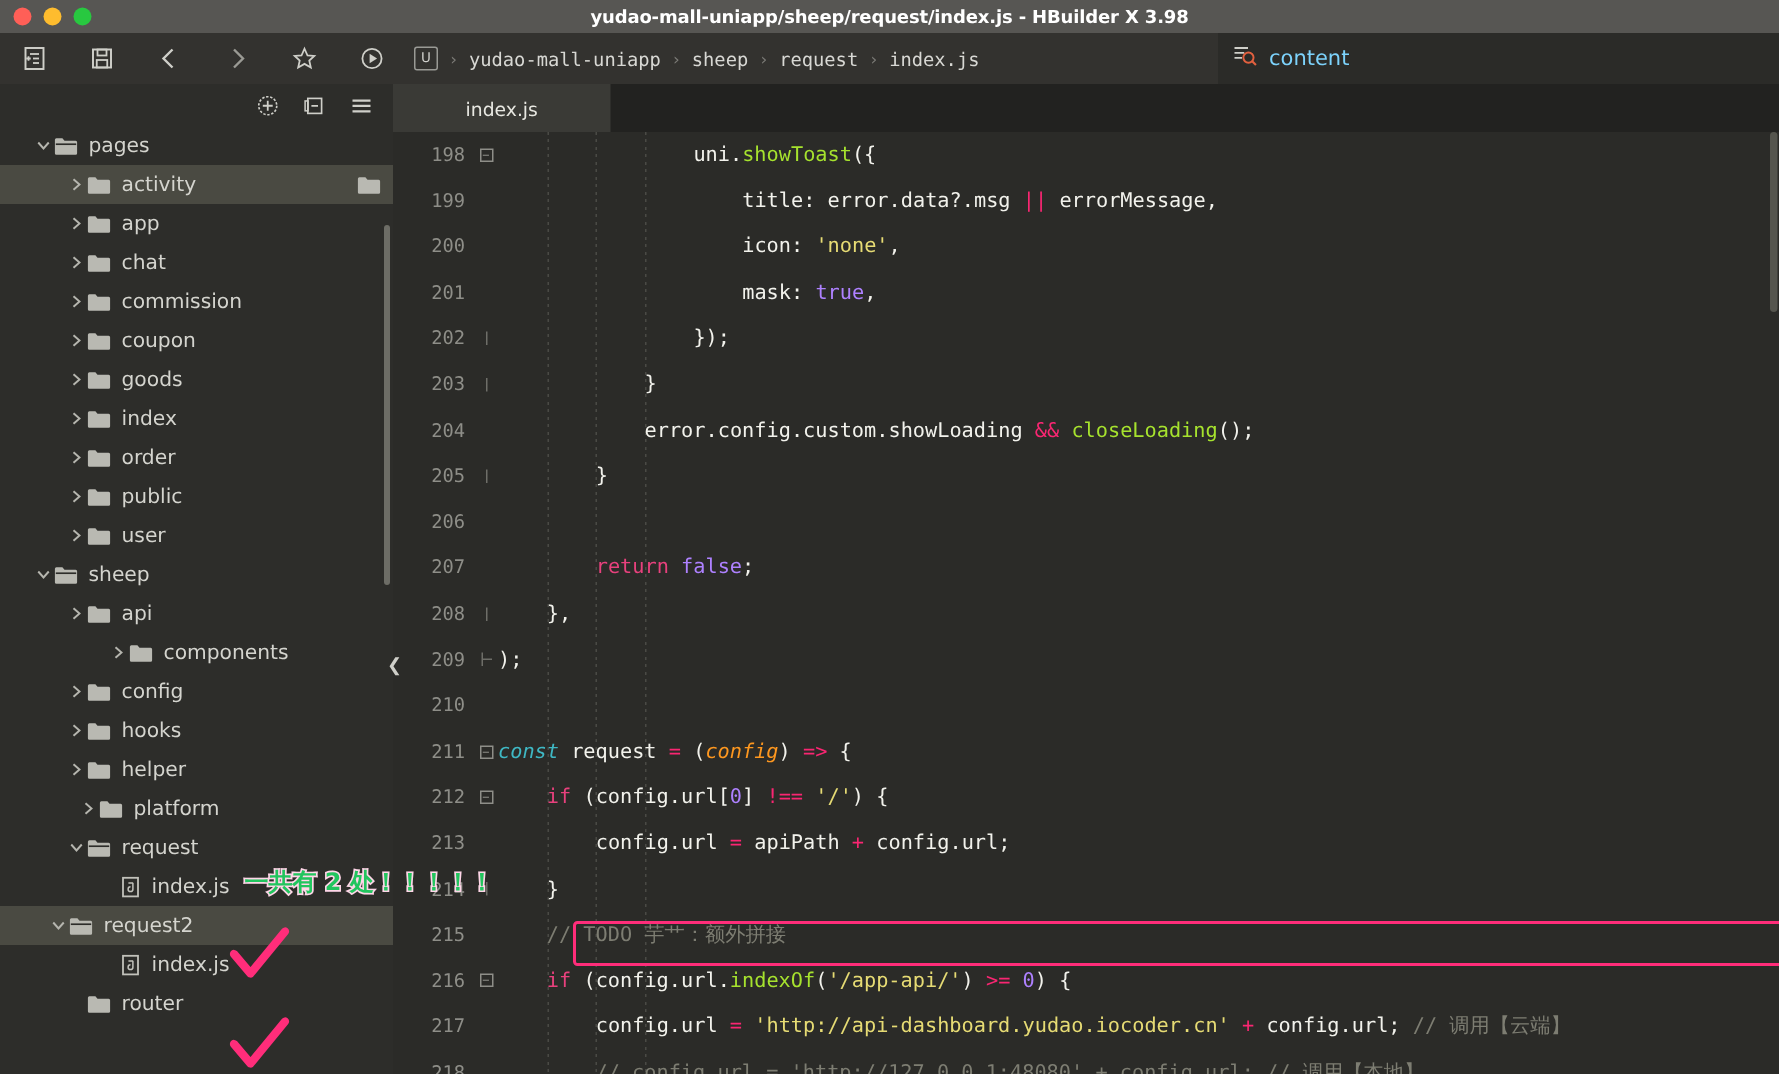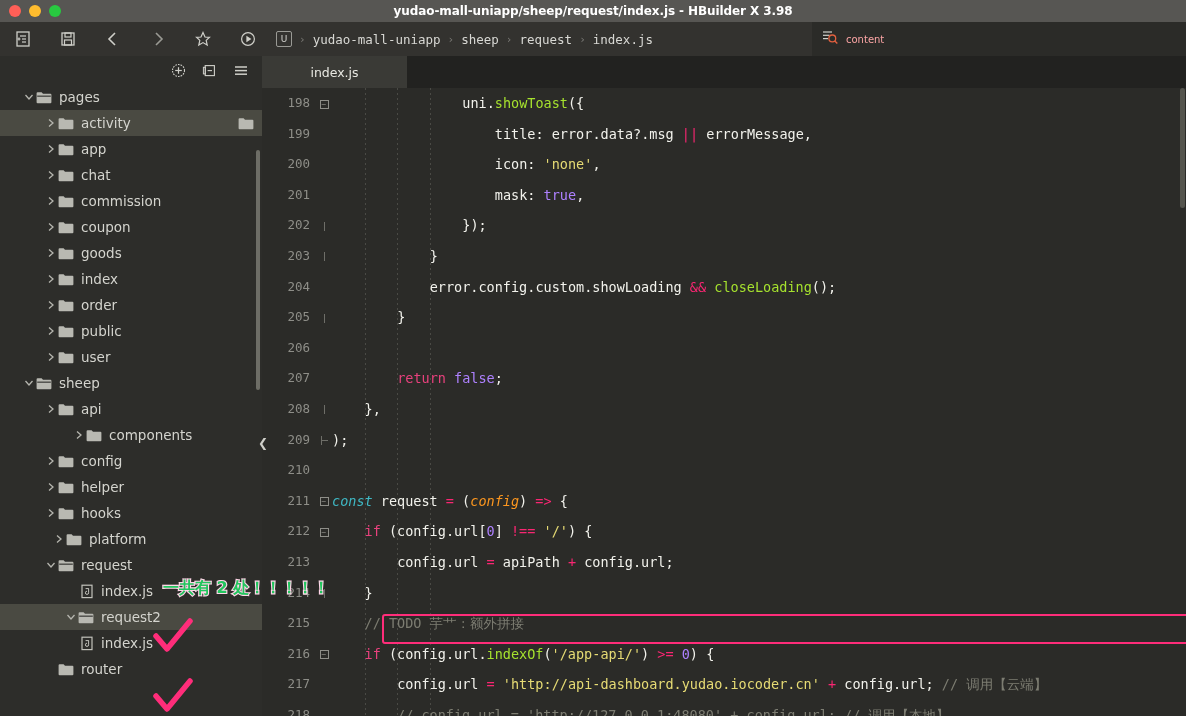--- a/index.html
+++ b/index.html
@@ -58,21 +58,21 @@
 
   .searchbar {
     position: absolute; left: 812px; top: 22px;
     width: 374px; height: 34px;
     background: #2b2b28;
     display: flex; align-items: center; gap: 7px;
     padding-left: 10px;
   }
   .search-text {
     font-family: "DejaVu Sans", "Liberation Sans", sans-serif;
-    font-size: 10px; color: #fca5a5;
+    font-size: 14px; color: #7dd3fc;
   }
 
   
   .sidebar {
     position: absolute; left: 0; top: 56px; width: 262px; height: 660px;
     background: #2d2d2a;
     overflow: hidden;
   }
   .sb-head {
     height: 28px; display: flex; align-items: center;
@@ -515,34 +515,34 @@
         <span class="arrow">
           <svg width="8" height="10" viewBox="0 0 8 10">
             <polyline points="2,1.5 6,5 2,8.5" fill="none" stroke="#b5b5ae" stroke-width="1.3"></polyline>
           </svg>
         </span>
         <span class="folder">
           <svg width="16" height="13" viewBox="0 0 16 13">
             <path d="M0.6 2.2 a1 1 0 0 1 1-1 h4 l1.4 1.6 h7.4 a1 1 0 0 1 1 1 v7.4 a1 1 0 0 1 -1 1 h-12.8 a1 1 0 0 1 -1 -1 z" fill="#b9b9b2"></path>
           </svg>
         </span>
+        <span class="lbl">hooks</span>
+      </div>
+      <div class="row" style="padding-left: 44px;">
+        <span class="arrow">
+          <svg width="8" height="10" viewBox="0 0 8 10">
+            <polyline points="2,1.5 6,5 2,8.5" fill="none" stroke="#b5b5ae" stroke-width="1.3"></polyline>
+          </svg>
+        </span>
+        <span class="folder">
+          <svg width="16" height="13" viewBox="0 0 16 13">
+            <path d="M0.6 2.2 a1 1 0 0 1 1-1 h4 l1.4 1.6 h7.4 a1 1 0 0 1 1 1 v7.4 a1 1 0 0 1 -1 1 h-12.8 a1 1 0 0 1 -1 -1 z" fill="#b9b9b2"></path>
+          </svg>
+        </span>
         <span class="lbl">helper</span>
-      </div>
-      <div class="row" style="padding-left: 44px;">
-        <span class="arrow">
-          <svg width="8" height="10" viewBox="0 0 8 10">
-            <polyline points="2,1.5 6,5 2,8.5" fill="none" stroke="#b5b5ae" stroke-width="1.3"></polyline>
-          </svg>
-        </span>
-        <span class="folder">
-          <svg width="16" height="13" viewBox="0 0 16 13">
-            <path d="M0.6 2.2 a1 1 0 0 1 1-1 h4 l1.4 1.6 h7.4 a1 1 0 0 1 1 1 v7.4 a1 1 0 0 1 -1 1 h-12.8 a1 1 0 0 1 -1 -1 z" fill="#b9b9b2"></path>
-          </svg>
-        </span>
-        <span class="lbl">hooks</span>
       </div>
       <div class="row" style="padding-left: 52px;">
         <span class="arrow">
           <svg width="8" height="10" viewBox="0 0 8 10">
             <polyline points="2,1.5 6,5 2,8.5" fill="none" stroke="#b5b5ae" stroke-width="1.3"></polyline>
           </svg>
         </span>
         <span class="folder">
           <svg width="16" height="13" viewBox="0 0 16 13">
             <path d="M0.6 2.2 a1 1 0 0 1 1-1 h4 l1.4 1.6 h7.4 a1 1 0 0 1 1 1 v7.4 a1 1 0 0 1 -1 1 h-12.8 a1 1 0 0 1 -1 -1 z" fill="#b9b9b2"></path>
@@ -567,21 +567,21 @@
       <div class="row" style="padding-left: 66px;">
         <span class="arrow"></span>
         <span class="fileic">
           <svg width="14" height="15" viewBox="0 0 14 15">
             <rect x="2" y="1.2" width="10" height="12.4" fill="none" stroke="#c2c2bb" stroke-width="1.2"></rect>
             <path d="M5.6 4.6 h3.2 M8.6 4.6 v4.2 a1.6 1.6 0 1 1 -1.6 -1.6" fill="none" stroke="#c2c2bb" stroke-width="1"></path>
           </svg>
         </span>
         <span class="lbl">index.js</span>
       </div>
-      <div class="row sel" style="padding-left: 64px;">
+      <div class="row sel" style="padding-left: 32px;">
         <span class="arrow">
           <svg width="10" height="8" viewBox="0 0 10 8">
             <polyline points="1.5,2 5,6 8.5,2" fill="none" stroke="#b5b5ae" stroke-width="1.3"></polyline>
           </svg>
         </span>
         <span class="folder">
           <svg width="16" height="13" viewBox="0 0 16 13">
             <path d="M0.6 2.2 a1 1 0 0 1 1-1 h4 l1.4 1.6 h7.4 a1 1 0 0 1 1 1 v7.4 a1 1 0 0 1 -1 1 h-12.8 a1 1 0 0 1 -1 -1 z" fill="#b9b9b2"></path>
             <rect x="1.2" y="4.6" width="13.6" height="1.1" fill="#2d2d2a"></rect>
           </svg>

